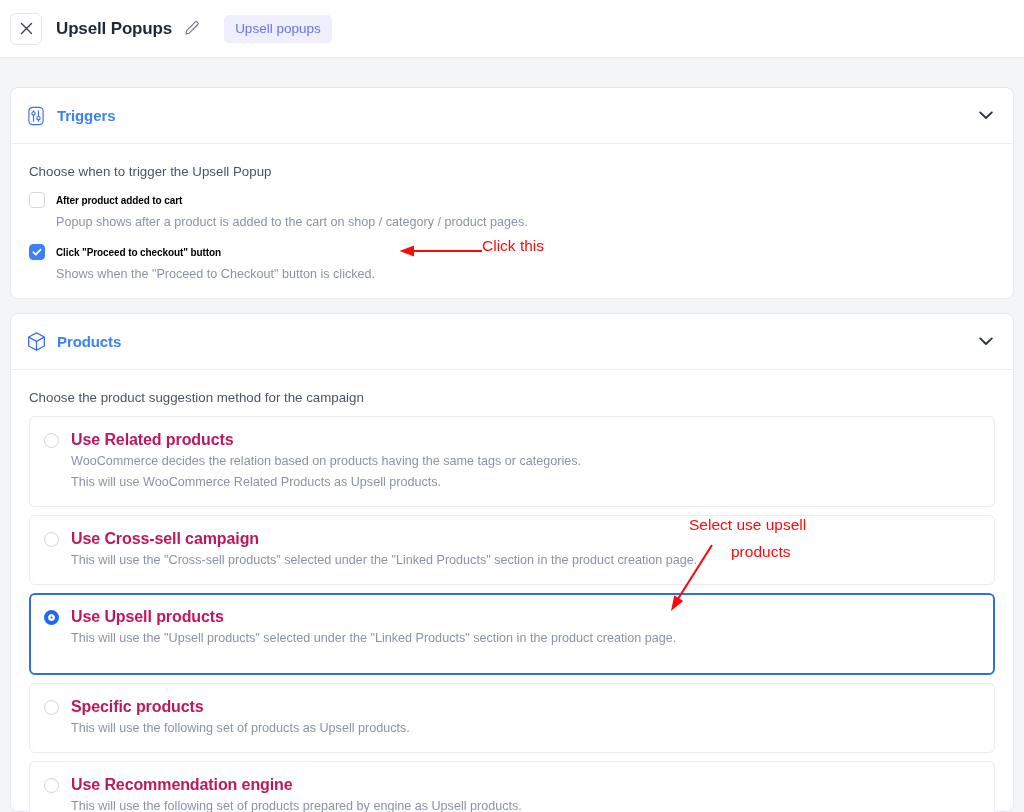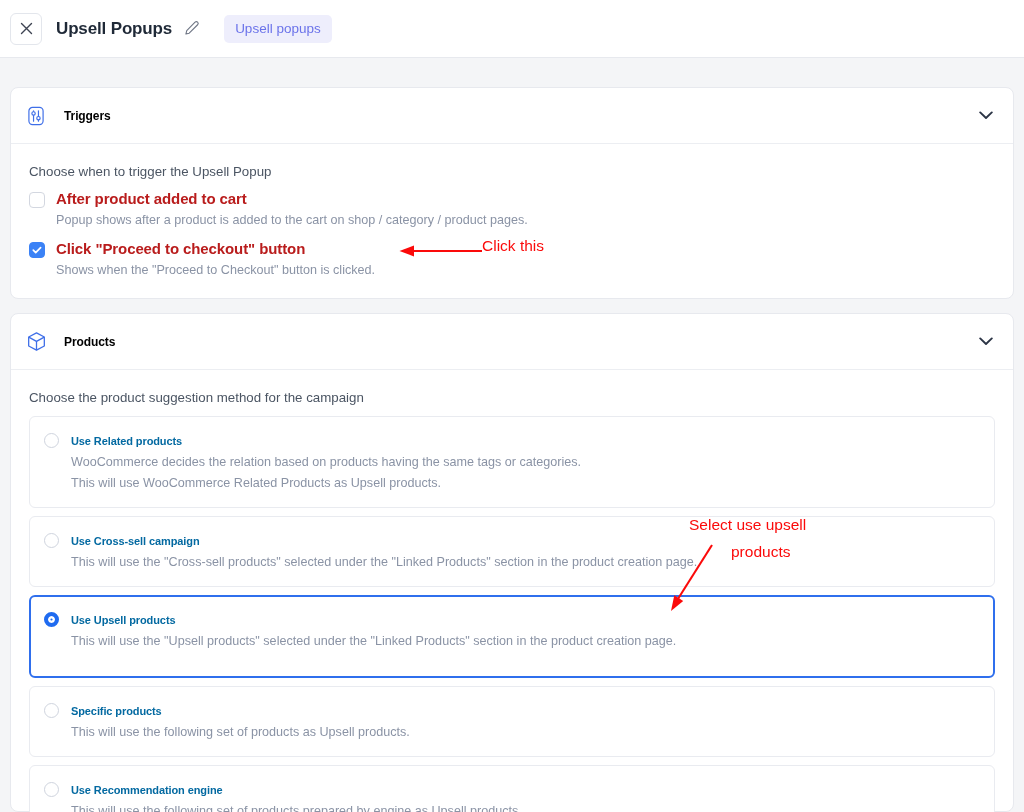--- a/index.html
+++ b/index.html
@@ -83,24 +83,24 @@
     align-items: center;
     padding: 0 18px 0 14px;
     border-bottom: 1px solid #eceef2;
   }
   .card-head-icon {
     width: 22px; height: 22px;
     flex: 0 0 auto;
     display: flex; align-items: center; justify-content: center;
   }
   .card-head-title {
-    margin-left: 17px;
-    font-size: 12px;
+    margin-left: 10px;
+    font-size: 15px;
     font-weight: 700;
-    color: #000000;
+    color: #3b82f6;
     letter-spacing: -0.1px;
   }
   .chevron {
     margin-left: auto;
     width: 18px; height: 18px;
     display: flex; align-items: center; justify-content: center;
     cursor: pointer;
   }
 
   .card-body { padding: 20px 18px 0 18px; }
@@ -119,23 +119,23 @@
     flex: 0 0 auto;
     margin-top: 2px;
     cursor: pointer;
     position: relative;
   }
   .cb.off { border: 1.6px solid #d3d7e0; background:#fff; }
   .cb.on  { background: #3b82f6; border: 1.6px solid #3b82f6; }
   .cb.on svg { position:absolute; left:1px; top:1px; }
   .check-text { margin-left: 11px; }
   .check-label {
-    font-size: 15px;
+    font-size: 10px;
     font-weight: 700;
-    color: #b91c1c;
+    color: #000000;
     line-height: 18px;
     letter-spacing: -0.1px;
   }
   .check-desc {
     font-size: 12.6px;
     color: #8a93a5;
     margin-top: 4px;
     line-height: 16px;
   }
 
@@ -162,23 +162,23 @@
     cursor: pointer;
   }
   .rb.off { border: 1.6px solid #cfd4de; }
   .rb.on {
     border: 4px solid #1f6bf0;
     background: #1f6bf0;
     box-shadow: inset 0 0 0 2.4px #ffffff;
   }
   .opt-text { margin-left: 12px; }
   .opt-label {
-    font-size: 11px;
+    font-size: 16px;
     font-weight: 700;
-    color: #0369a1;
+    color: #be185d;
     line-height: 18px;
     letter-spacing: -0.1px;
   }
   .opt-desc {
     font-size: 12.6px;
     color: #8a93a5;
     line-height: 17px;
     margin-top: 4px;
   }
 

